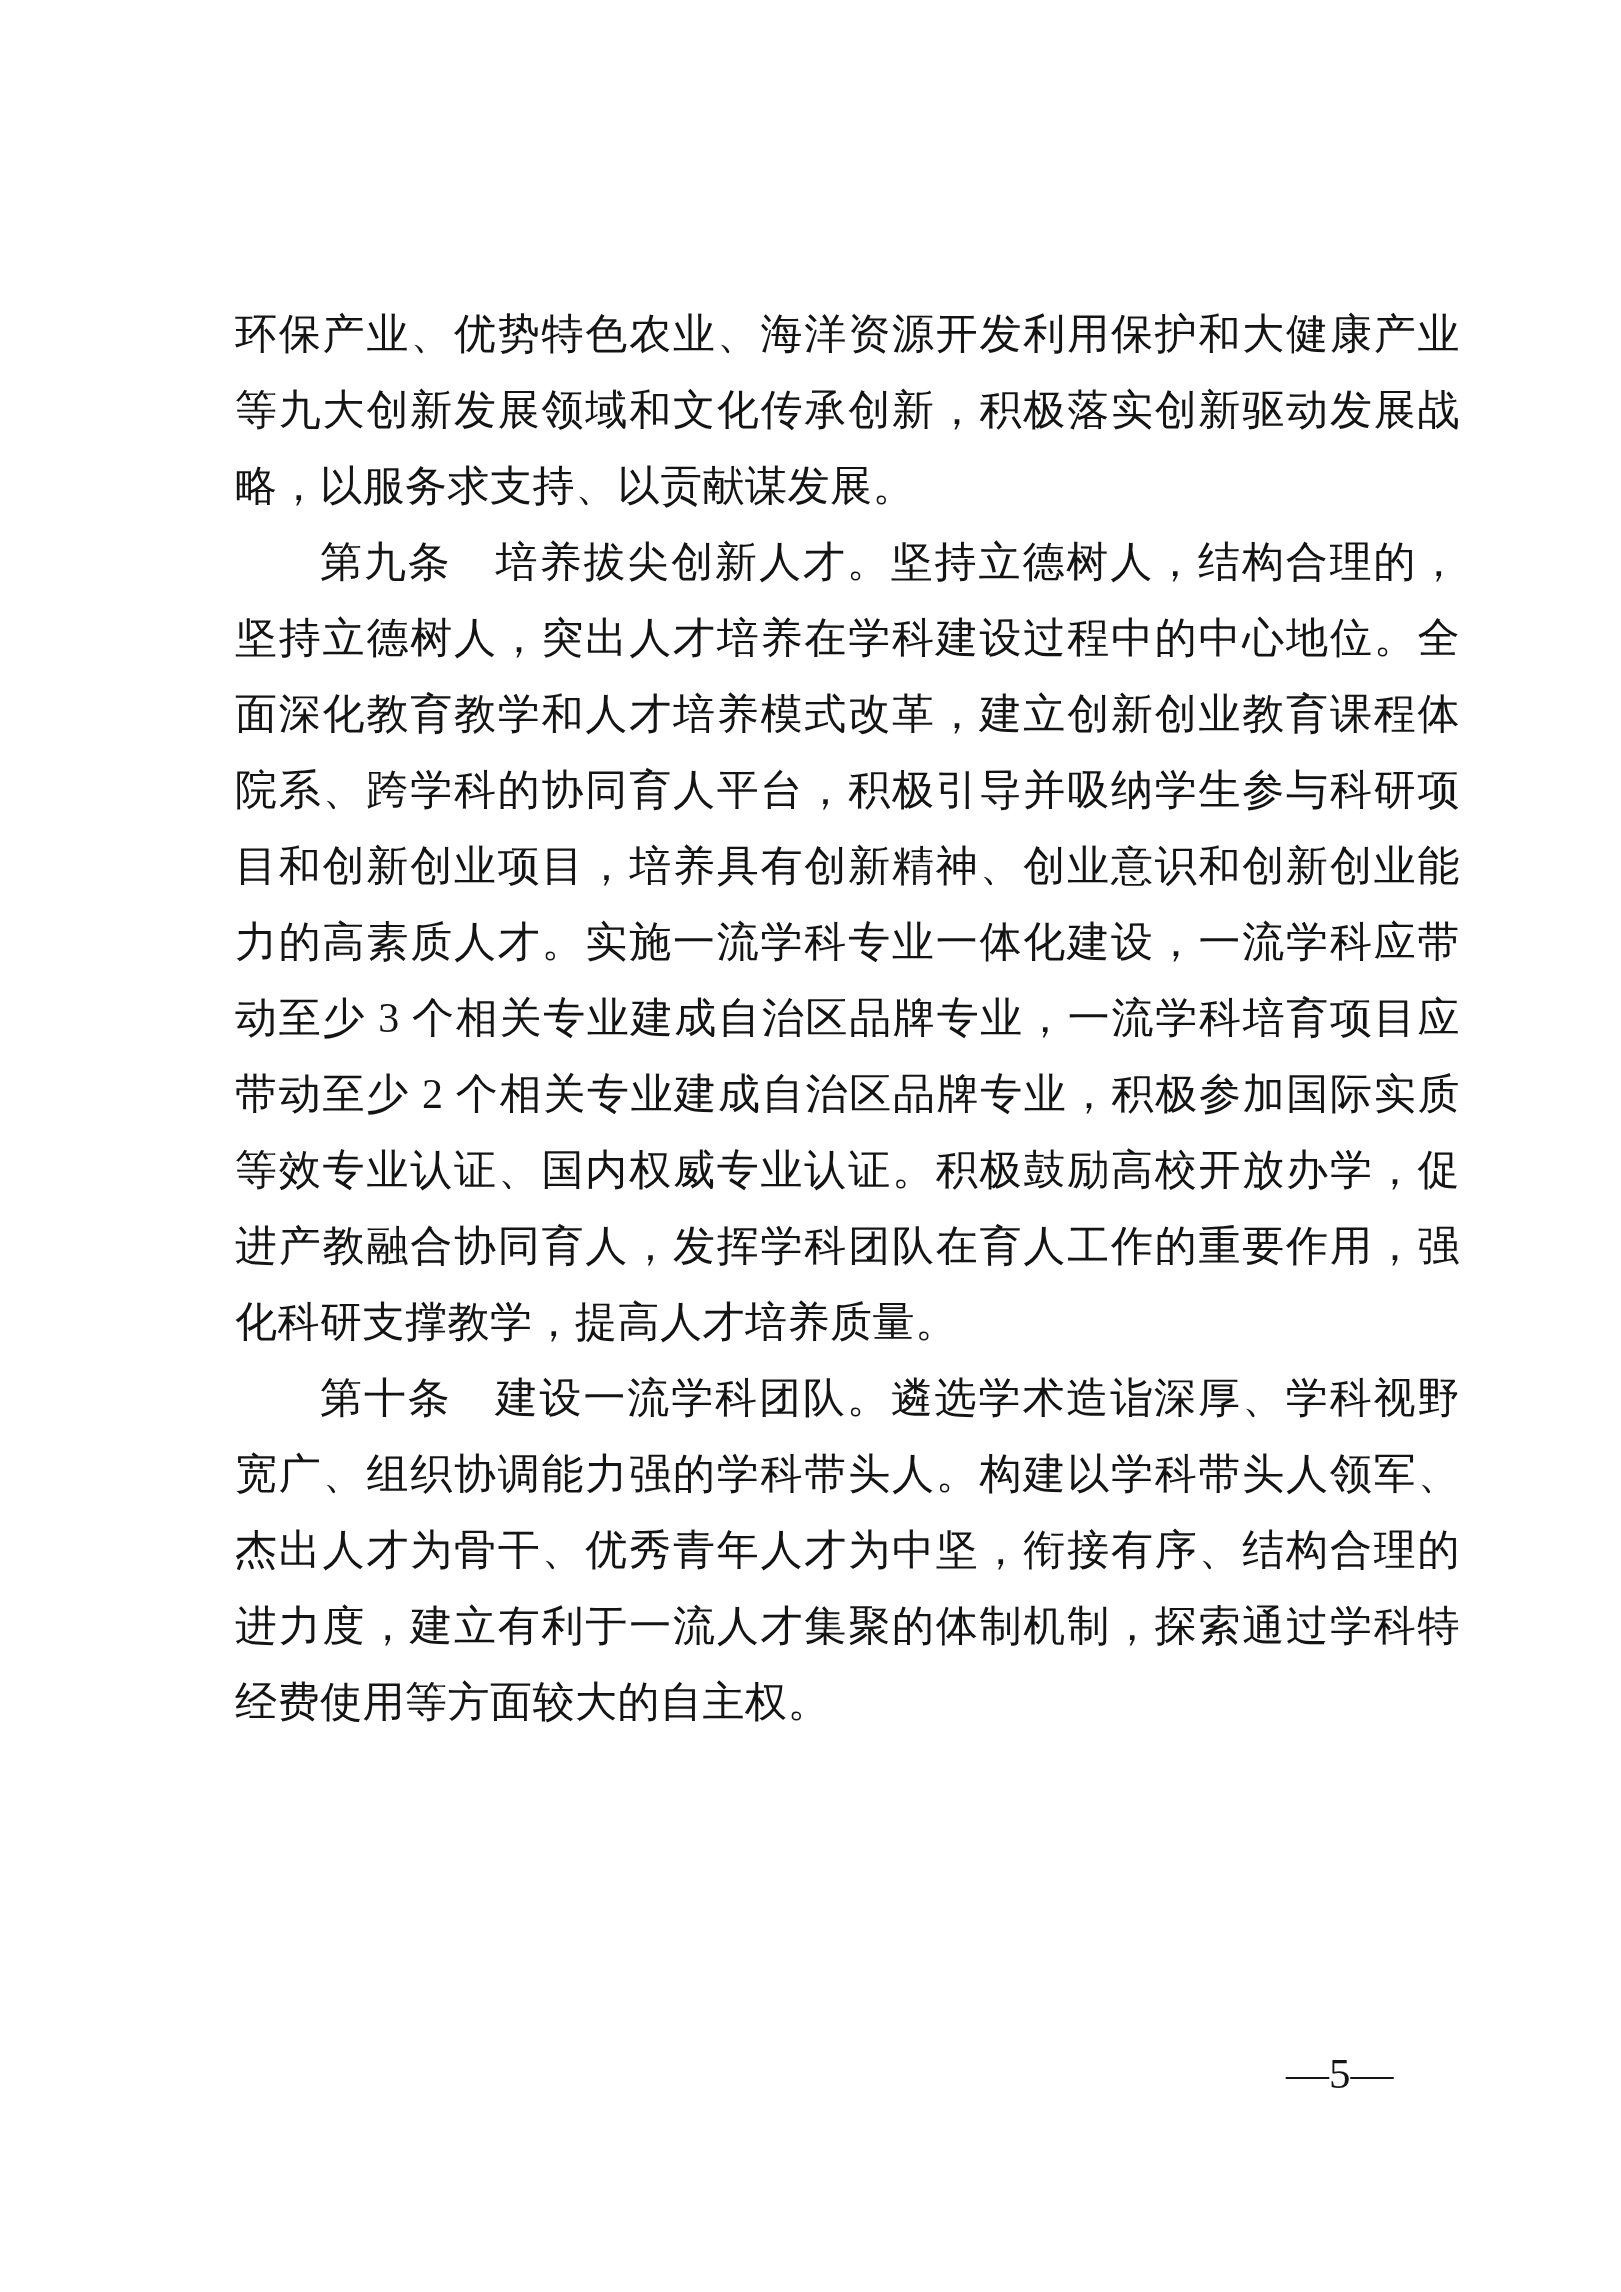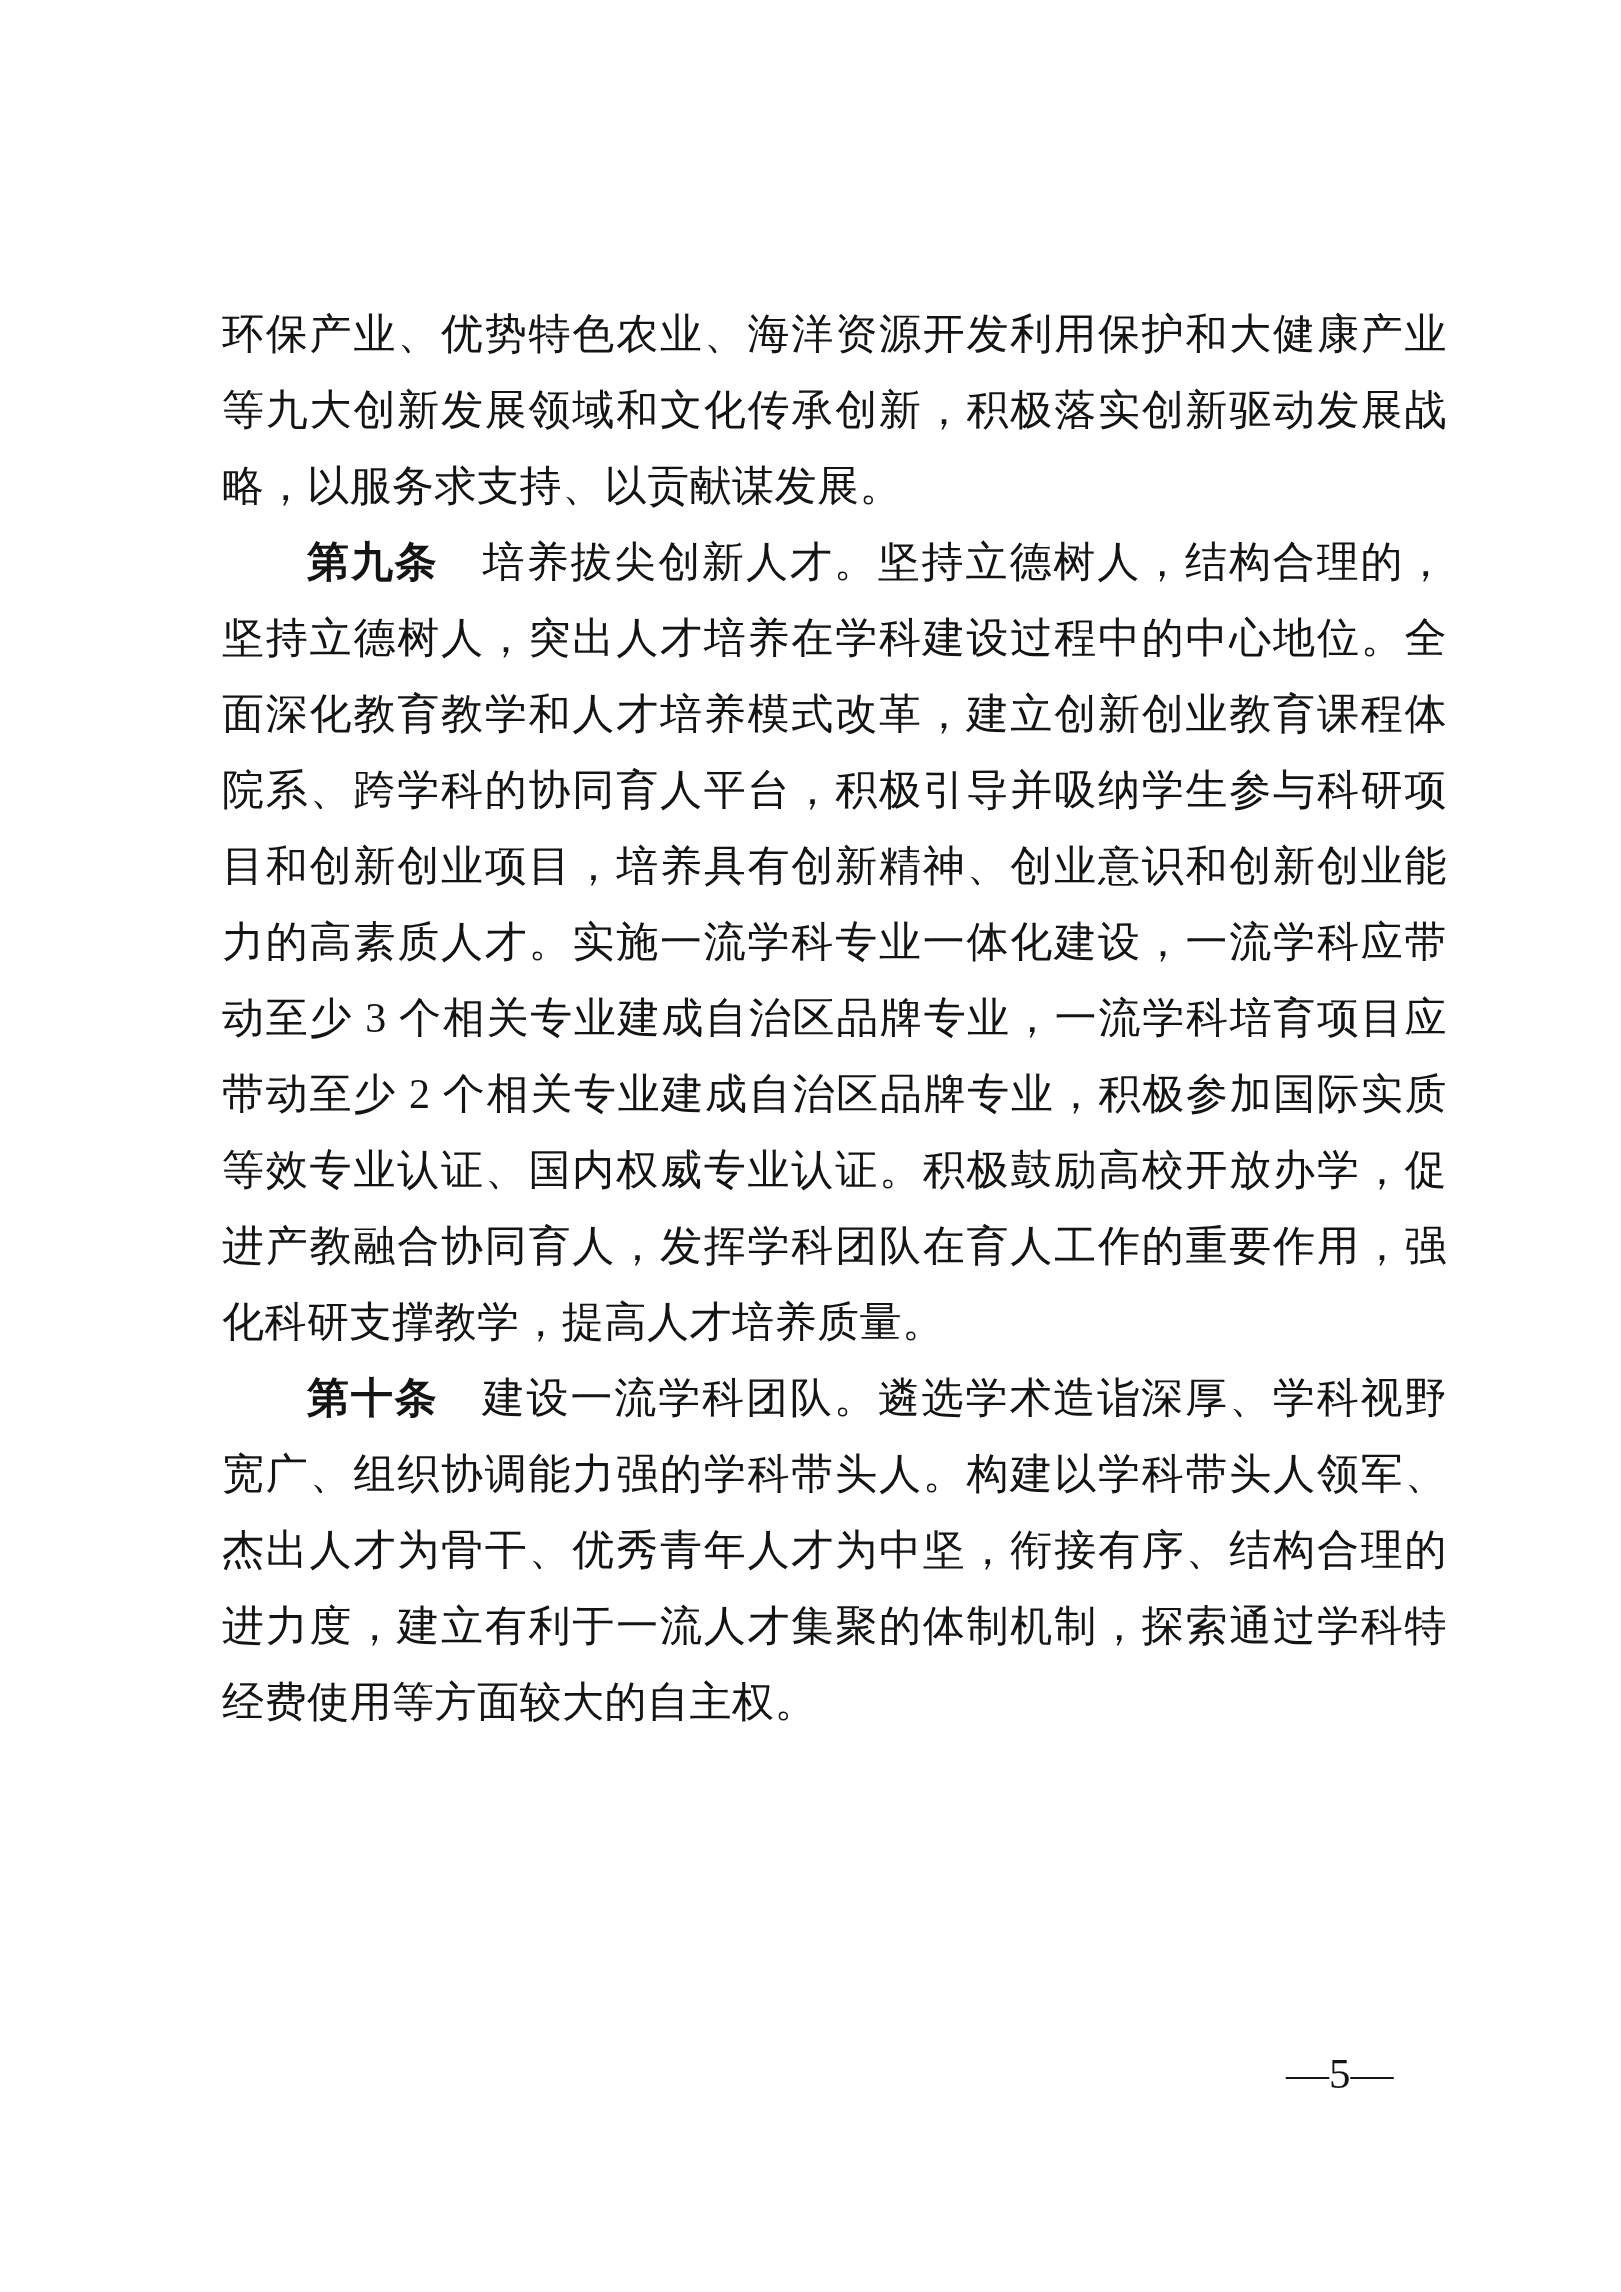--- a/index.html
+++ b/index.html
@@ -11,41 +11,41 @@
     position: relative;
     width: 1621px;
     height: 2293px;
     background: #ffffff;
     overflow: hidden;
     font-family: "Liberation Serif", serif;
     color: #141414;
   }
   .text-block {
     position: absolute;
-    left: 222px;
+    left: 235px;
     top: 296px;
     width: 1225px;
   }
   .line {
     height: 76px;
     line-height: 76px;
     font-size: 42px;
     letter-spacing: 0.5px;
     text-align: justify;
     color: #141414;
   }
   .line.justify {
     text-align-last: justify;
   }
   .line.indent {
     text-indent: 85px;
   }
   .heading {
     font-family: "Liberation Sans", sans-serif;
-    font-weight: 700;
+    font-weight: 400;
   }
   .page-number {
     position: absolute;
     left: 1286px;
     top: 2049px;
     font-size: 43px;
     letter-spacing: 0;
     font-family: "Liberation Serif", serif;
     color: #141414;
     white-space: nowrap;

